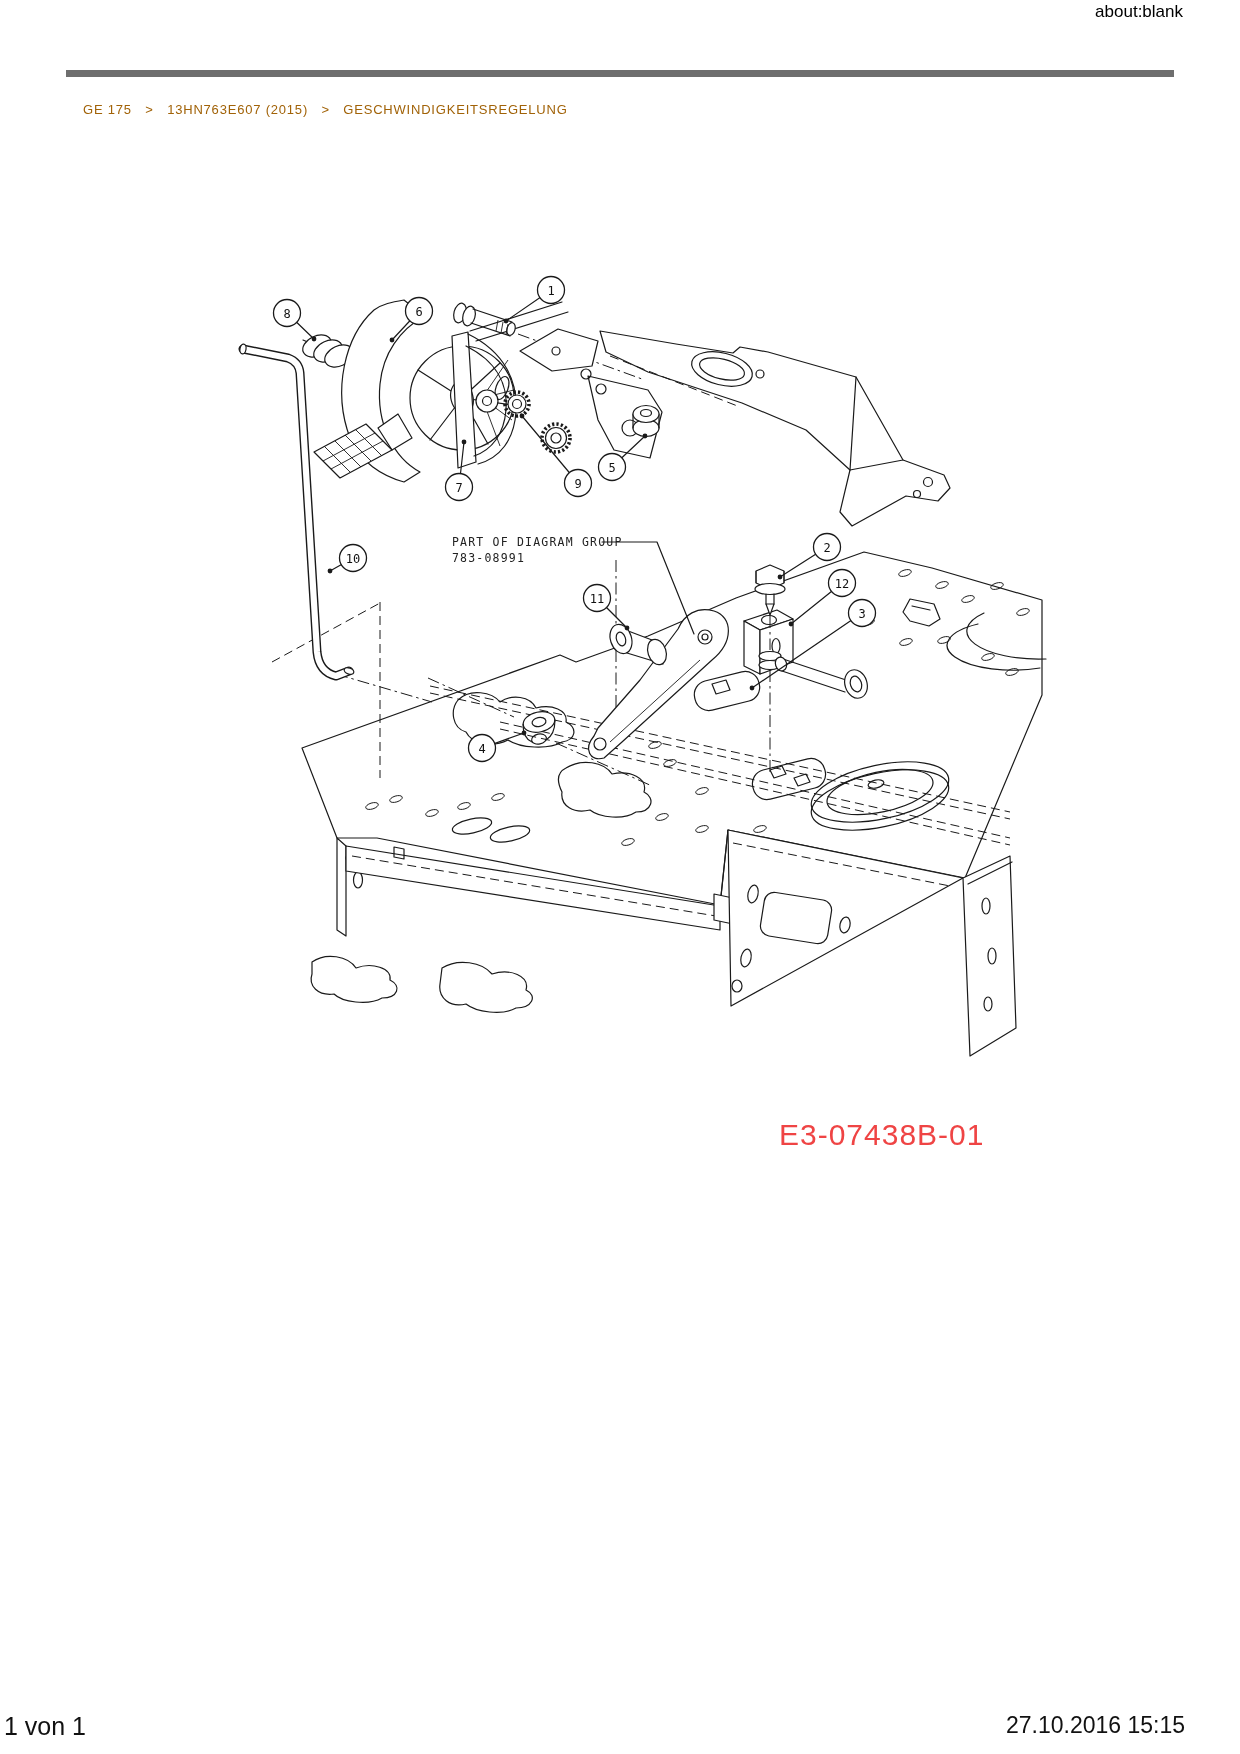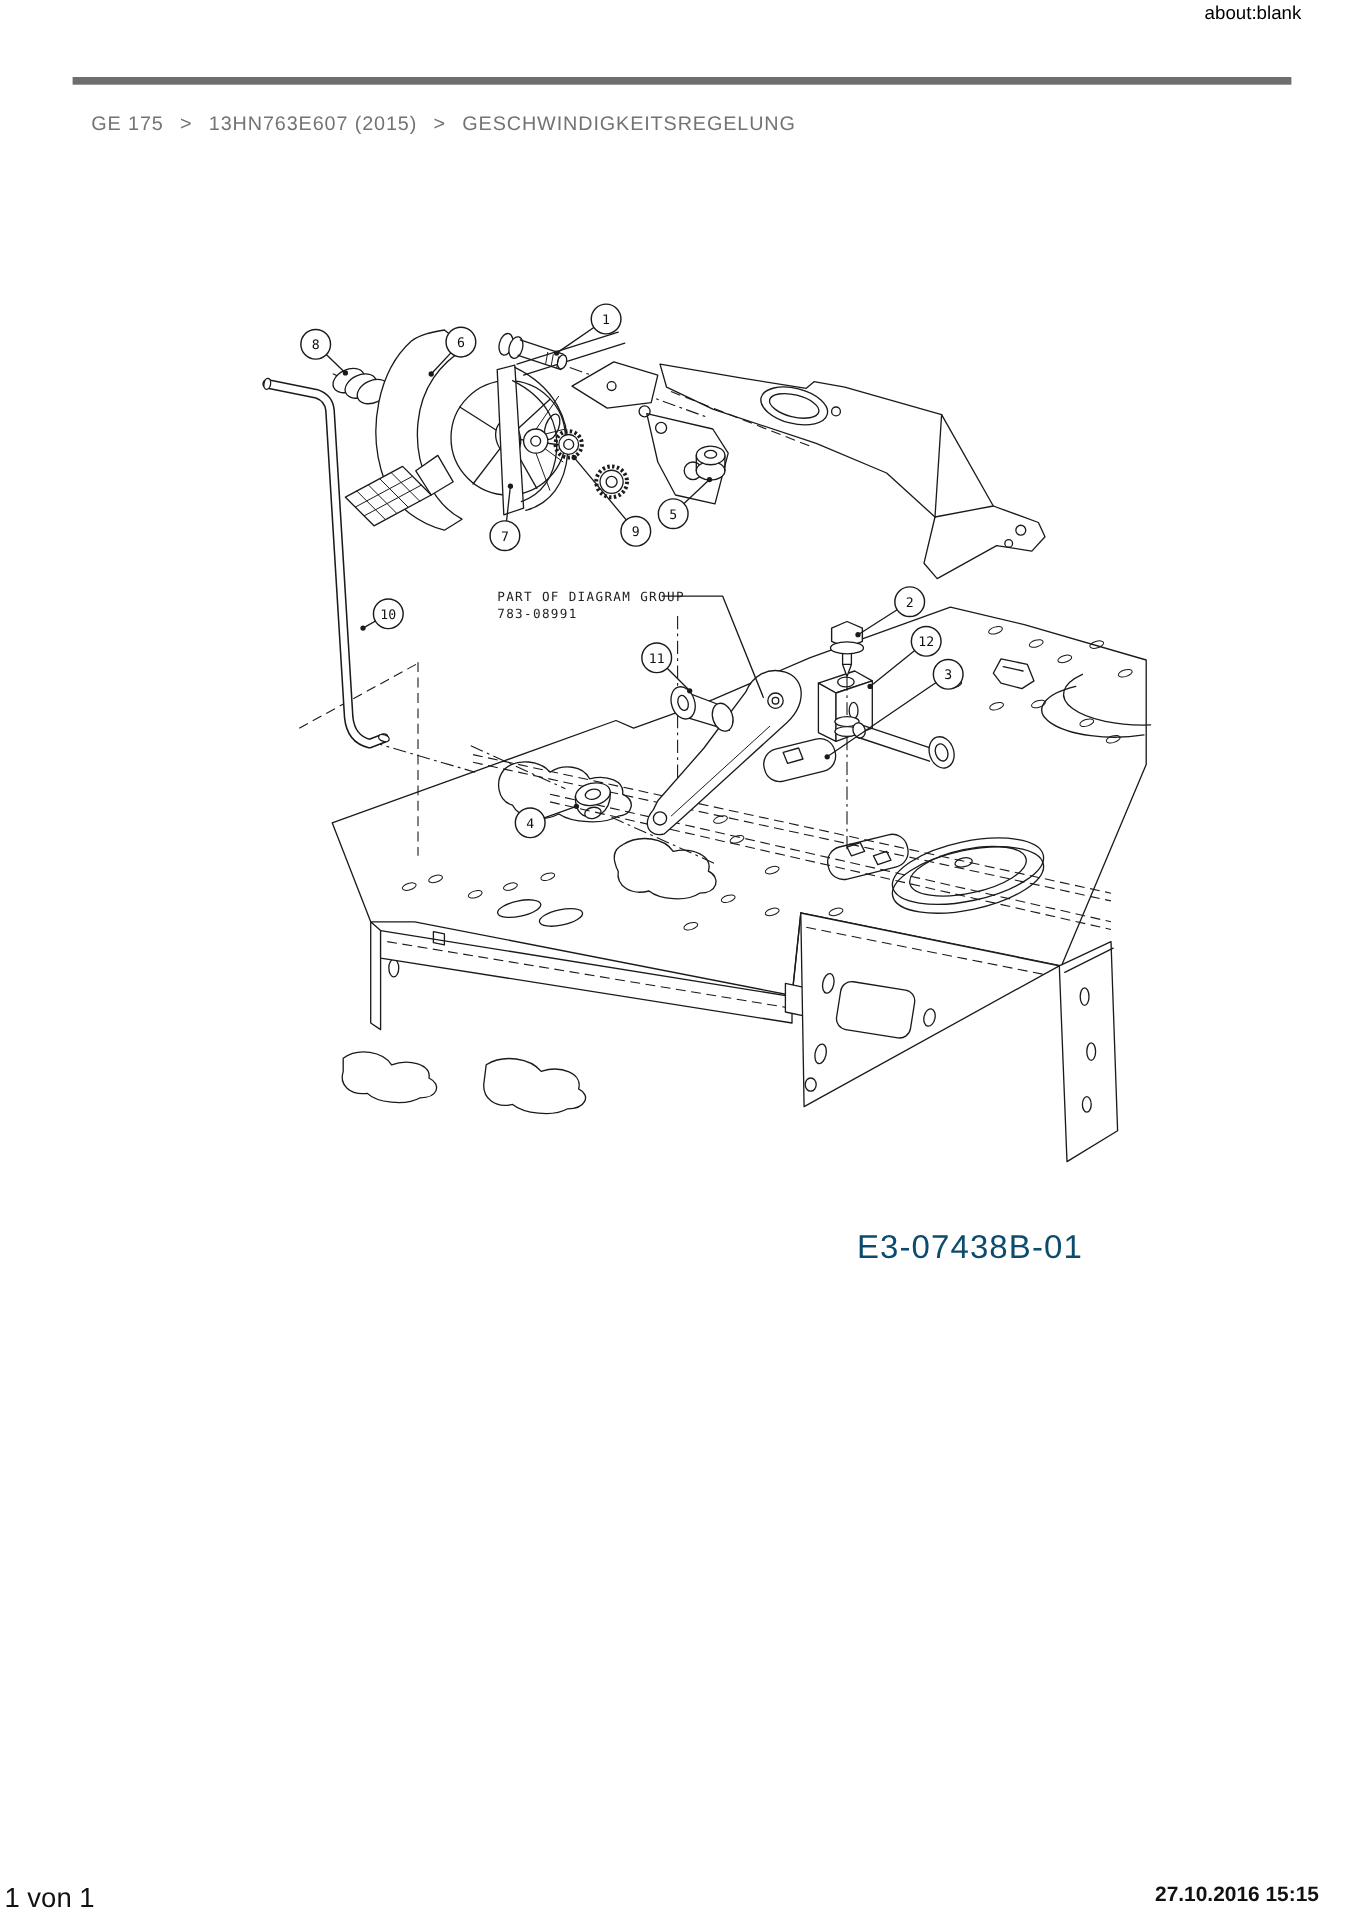--- a/index.html
+++ b/index.html
@@ -1,24 +1,24 @@
 <!DOCTYPE html>
 <html><head>
 <meta charset="utf-8">
 <style>
   html,body{margin:0;padding:0;background:#ffffff;}
   body{width:1240px;height:1754px;position:relative;font-family:"Liberation Sans",sans-serif;color:#111;}
   .page{position:absolute;inset:0;background:#fff;overflow:hidden;}
   .header-url{position:absolute;top:2px;right:57px;font-size:17px;color:#000;}
   .rule{position:absolute;left:66px;top:70px;width:1108px;height:7px;background:#6e6e6e;}
-  .breadcrumb{position:absolute;left:83px;top:102px;font-size:18px;letter-spacing:0.8px;color:#737373;white-space:nowrap;}
+  .breadcrumb{position:absolute;left:83px;top:102px;font-size:13px;letter-spacing:0.8px;color:#a16207;white-space:nowrap;}
   .breadcrumb .sep{margin:0 9px;}
-  .drawing-number{position:absolute;left:779px;top:1118px;font-size:30px;letter-spacing:1px;color:#0c4a6e;}
+  .drawing-number{position:absolute;left:779px;top:1118px;font-size:30px;letter-spacing:1px;color:#ef4444;}
   .footer-left{position:absolute;left:4px;top:1712px;font-size:25px;}
-  .footer-right{position:absolute;right:41px;top:1712px;font-size:19px;font-weight:bold;}
+  .footer-right{position:absolute;right:55px;top:1712px;font-size:23px;}
   svg.diagram{position:absolute;left:0;top:0;}
   svg.diagram *{vector-effect:none;}
   .ln{stroke:#1a1a1a;stroke-width:1.2;fill:none;stroke-linejoin:round;stroke-linecap:round;}
   .lnw{stroke:#1a1a1a;stroke-width:1.2;fill:#fff;stroke-linejoin:round;}
   .thin{stroke:#1a1a1a;stroke-width:0.9;fill:none;}
   .dashed{stroke:#1a1a1a;stroke-width:1;fill:none;stroke-dasharray:9 5;}
   .dashdot{stroke:#1a1a1a;stroke-width:1;fill:none;stroke-dasharray:12 4 2.5 4;}
   .callout-circle{fill:#fff;stroke:#1a1a1a;stroke-width:1.3;}
   .callout-num{font-family:"DejaVu Sans Mono","Liberation Mono",monospace;font-size:12px;fill:#111;}
   .note-text{font-family:"DejaVu Sans Mono","Liberation Mono",monospace;font-size:11.5px;letter-spacing:1.2px;fill:#222;}

